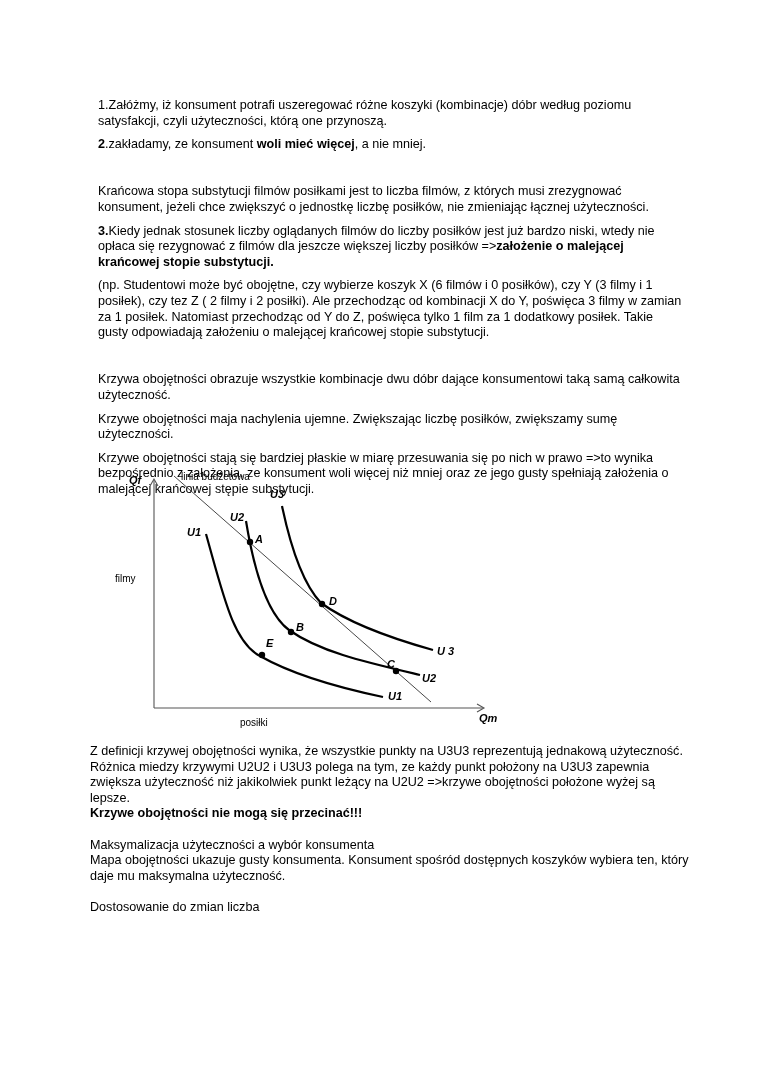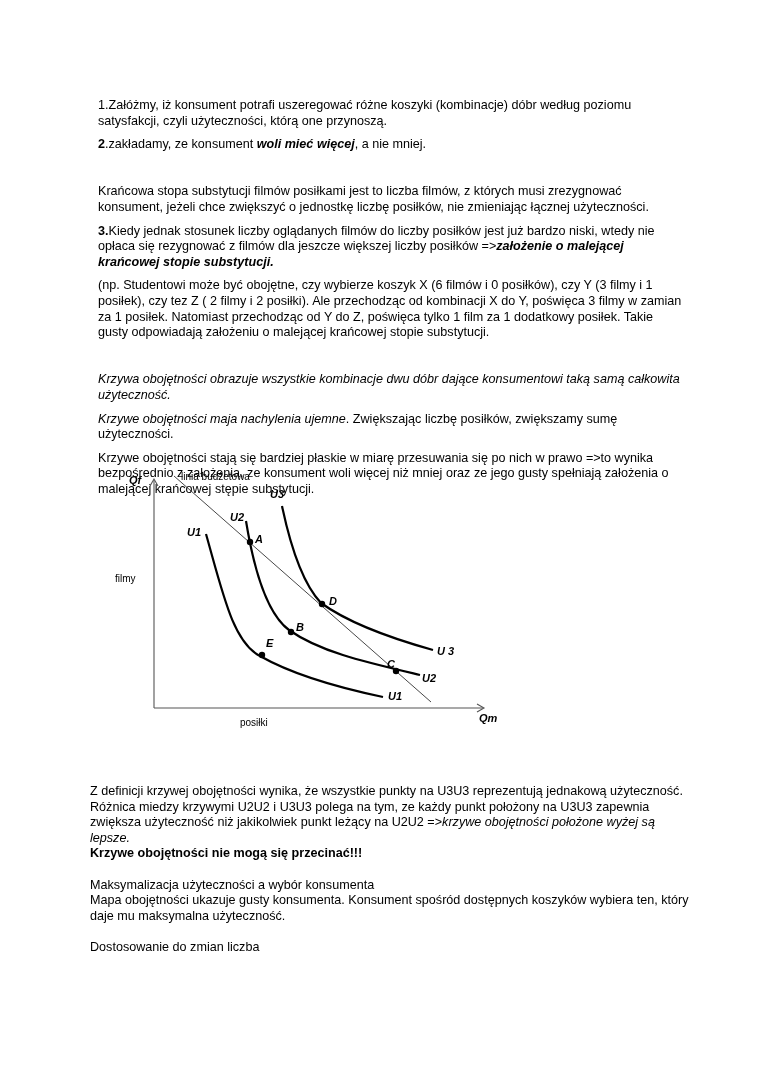--- a/index.html
+++ b/index.html
@@ -4,31 +4,31 @@
 <style>
   html, body { margin: 0; padding: 0; background: #ffffff; }
   body { width: 760px; height: 1075px; position: relative; overflow: hidden;
          font-family: "Liberation Sans", sans-serif; color: #000; }
   .page { position: absolute; left: 90px; top: 90px; width: 600px;
           font-size: 12.6px; line-height: 15.6px; }
   .page p { margin: 8px; }
   .gap { height: 15.6px; }
   .indent { padding-left: 20px; }
   .b { font-weight: bold; }
-  .i { font-style: italic; }
-  .bi { font-weight: bold; font-style: italic; }
+  .i { }
+  .bi { font-weight: bold; }
   #diagram { position: absolute; left: 105px; top: 464px; width: 400px; height: 270px; }
   #diagram svg { width: 400px; height: 270px; display: block; }
   .curve { fill: none; stroke: #000; stroke-width: 2.2; }
   .budget { fill: none; stroke: #333; stroke-width: 0.9; }
   .axis { fill: none; stroke: #555; stroke-width: 1.1; }
   .lbl-bi { font-family: "Liberation Sans", sans-serif; font-weight: bold; font-style: italic; font-size: 11px; }
   .lbl-n { font-family: "Liberation Sans", sans-serif; font-size: 10px; }
   .bottom { position: absolute; left: 90px; top: 744px; width: 600px;
-            font-size: 12.6px; line-height: 15.6px; margin-top: 40px; }
+            font-size: 12.6px; line-height: 15.6px; }
   .bottom p { margin: 0; }
 </style>
 </head>
 <body>
 
 <div class="page">
   <p><span>1.</span><span>Załóżmy, iż konsument potrafi uszeregować różne koszyki (kombinacje) dóbr według poziomu satysfakcji, czyli użyteczności, którą one przynoszą.</span></p>
   <p><span class="b">2</span><span>.zakładamy, ze konsument </span><span class="bi">woli mieć więcej</span><span>, a nie mniej.</span></p>
   <div class="gap"></div>
   <p>Krańcowa stopa substytucji filmów posiłkami jest to liczba filmów, z których musi zrezygnować konsument, jeżeli chce zwiększyć o jednostkę liczbę posiłków, nie zmieniając łącznej użyteczności.</p>

